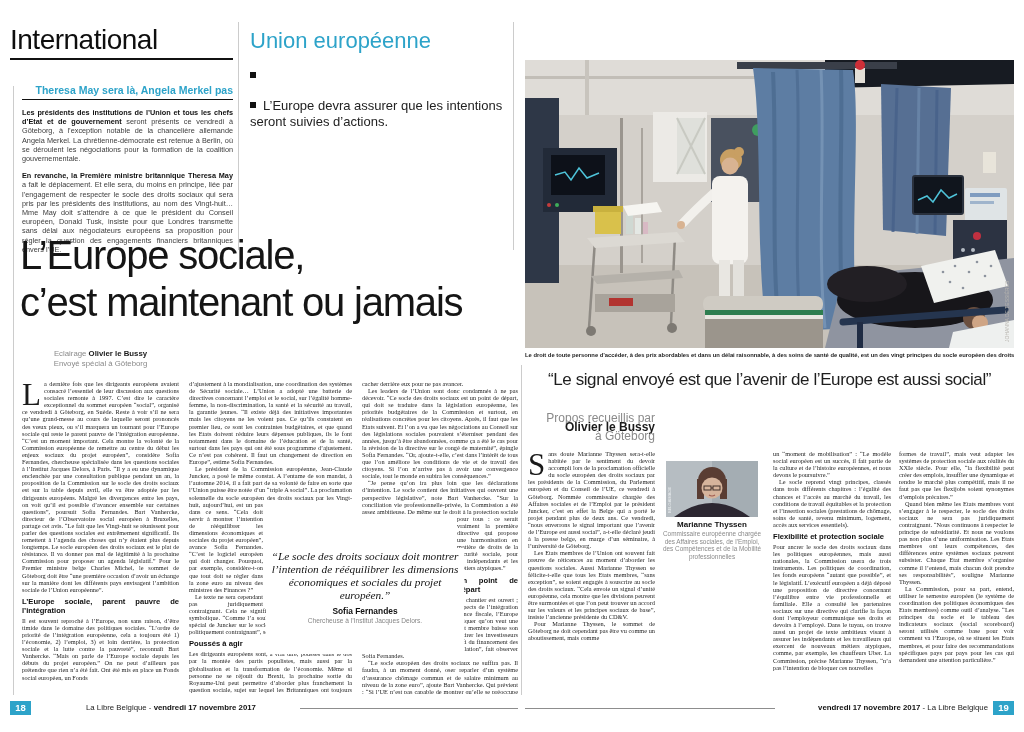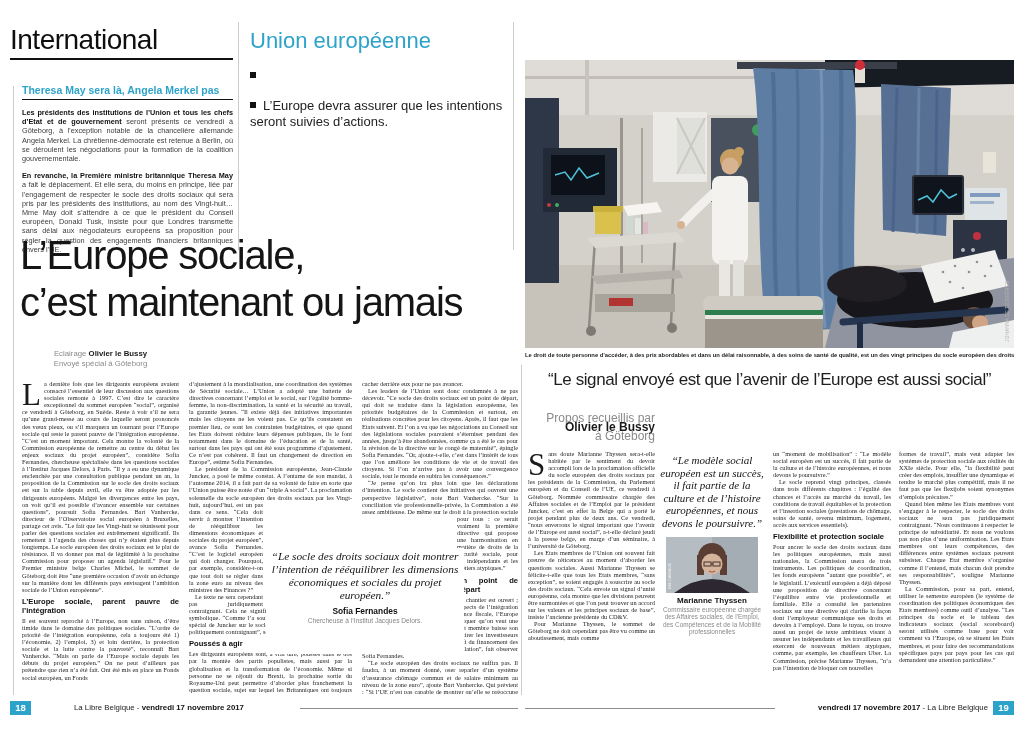--- a/index.html
+++ b/index.html
@@ -9,21 +9,21 @@
   .hrule{position:absolute;background:#111;}
   .grule{position:absolute;background:#cccccc;}
 
   
   #section-title{left:10px;top:24px;font-size:28px;letter-spacing:-0.5px;color:#0e0e0e;}
   #section-underline{left:10px;top:58px;width:223px;height:2px;}
   #kicker{left:250px;top:28px;font-size:22px;color:#2da3c9;text-align:center;}
 
   
   #sidebar{left:22px;top:84px;width:211px;}
-  #sidebar .t{font-size:10.5px;font-weight:bold;color:#2da3c9;padding-bottom:3px;border-bottom:1.5px solid #111;margin-bottom:6px;}
+  #sidebar .t{font-size:10.5px;font-weight:bold;color:#2da3c9;padding-bottom:3px;border-bottom:1.5px solid #111;margin-bottom:6px;text-align:right;}
   #sidebar p{margin:8px 0 8px 0;font-size:7.3px;line-height:9.2px;color:#3c3c3c;text-align:justify;}
   #sidebar b{color:#111;}
 
   
   #bullets{left:250px;top:68px;width:263px;}
   .bullet{font-size:13px;line-height:16.5px;color:#222;margin-bottom:13px;}
   .bullet-sq{display:inline-block;width:6px;height:6px;background:#111;margin-right:7px;vertical-align:2px;}
 
   
   #headline{left:20px;top:232px;width:500px;font-size:40px;line-height:47px;letter-spacing:-1.2px;color:#151515;}
@@ -252,21 +252,20 @@
   <div>à Göteborg</div>
 </div>
 
 <div class="bcol2" id="rcol1">
   <p class="np"><span class="dropcap">S</span><span>ans doute Marianne Thyssen sera-t-elle habitée par le sentiment du devoir accompli lors de la proclamation officielle du socle européen des droits sociaux par les présidents de la Commission, du Parlement européen et du Conseil de l’UE, ce vendredi à Göteborg. Nommée commissaire chargée des Affaires sociales et de l’Emploi par le président Juncker, c’est en effet la Belge qui a porté le projet pendant plus de deux ans. Ce vendredi, “nous enverrons le signal important que l’avenir de l’Europe est aussi social”, a-t-elle déclaré jeudi à la presse belge, en marge d’un séminaire, à l’université de Göteborg.</span></p>
   <p><span>Les Etats membres de l’Union ont souvent fait preuve de réticences au moment d’aborder les questions sociales. Aussi Marianne Thyssen se félicite-t-elle que tous les Etats membres, “sans exception”, se soient engagés à souscrire au socle des droits sociaux. “Cela envoie un signal d’unité européenne, cela montre que les divisions peuvent être surmontées et que l’on peut trouver un accord sur les valeurs et les principes sociaux de base”, insiste l’ancienne présidente du CD&amp;V.</span></p>
   <p><span>Pour Marianne Thyssen, le sommet de Göteborg ne doit cependant pas être vu comme un aboutissement, mais comme</span></p>
 </div>
 
 <div class="abs" id="rfeat">
-  <div class="qtext">“Le modèle social européen est un succès, il fait partie de la culture et de l’histoire européennes, et nous devons le poursuivre.”</div>
   <div id="portrait">
     <svg width="92" height="56" viewBox="0 0 92 56">
       <rect x="0" y="0" width="92" height="56" fill="#b6bdc2"></rect>
       <rect x="46" y="0" width="46" height="56" fill="#a4adb3"></rect>
       <path d="M8 56 Q46 28 84 56 Z" fill="#2c2731"></path>
       <circle cx="46" cy="20" r="14" fill="#5a3d33"></circle>
       <rect x="31" y="18" width="7" height="20" fill="#5a3d33"></rect>
       <rect x="54" y="18" width="7" height="20" fill="#5a3d33"></rect>
       <circle cx="46" cy="27" r="10.5" fill="#d6b49c"></circle>
       <rect x="38" y="25" width="7" height="4" fill="none" stroke="#42332c" stroke-width="1"></rect>
@@ -287,18 +286,18 @@
   <p class="np"><span>Pour ancrer le socle des droits sociaux dans les politiques européennes, mais aussi nationales, la Commission usera de trois instruments. Les politiques de coordination, les fonds européens “autant que possible”, et le législatif. L’exécutif européen a déjà déposé une proposition de directive concernant l’équilibre entre vie professionnelle et familiale. Elle a consulté les partenaires sociaux sur une directive qui clarifie la façon dont l’employeur communique ses droits et devoirs à l’employé. Dans le tuyau, on trouve aussi un projet de texte ambitieux visant à assurer les indépendants et les travailleurs qui exercent de nouveaux métiers atypiques, comme, par exemple, les chauffeurs Uber. La Commission, précise Marianne Thyssen, “n’a pas l’intention de bloquer ces nouvelles</span></p>
 </div>
 
 <div class="bcol2" id="rcol3">
   <p class="np"><span>formes de travail”, mais veut adapter les systèmes de protection sociale aux réalités du XXIe siècle. Pour elle, “la flexibilité peut créer des emplois, insuffler une dynamique et rendre le marché plus compétitif, mais il ne faut pas que les flexijobs soient synonymes d’emplois précaires.”</span></p>
   <p><span>Quand bien même les Etats membres vont s’engager à le respecter, le socle des droits sociaux ne sera pas juridiquement contraignant. “Nous continuons à respecter le principe de subsidiarité. Et nous ne voulons pas non plus d’une uniformisation. Les Etats membres ont leurs compétences, des différences entre systèmes sociaux peuvent subsister. Chaque Etat membre s’organise comme il l’entend, mais chacun doit prendre ses responsabilités”, souligne Marianne Thyssen.</span></p>
   <p><span>La Commission, pour sa part, entend, utiliser le semestre européen (le système de coordination des politiques économiques des Etats membres) comme outil d’analyse. “Les principes du socle et le tableau des indicateurs sociaux (social scoreboard) seront utilisés comme base pour voir comment va l’Europe, où se situent les Etats membres, et pour faire des recommandations spécifiques pays par pays pour les cas qui demandent une attention particulière.”</span></p>
 </div>
 
 <div class="pagebox" style="left:10px;">18</div>
-<div class="foottext" style="left:26px;padding-left:48px;"><span>La Libre Belgique - </span><b>vendredi 17 novembre 2017</b></div>
+<div class="foottext" style="left:38px;padding-left:48px;"><span>La Libre Belgique - </span><b>vendredi 17 novembre 2017</b></div>
 <div class="grule" style="left:300px;top:708px;width:218px;height:1px;background:#8d8d8d;"></div>
 
 <div class="grule" style="left:525px;top:708px;width:250px;height:1px;background:#8d8d8d;"></div>
 <div class="foottext" style="left:600px;width:388px;text-align:right;"><b>vendredi 17 novembre 2017</b><span> - La Libre Belgique</span></div>
 <div class="pagebox" style="left:993px;">19</div>
 
 </body></html>

